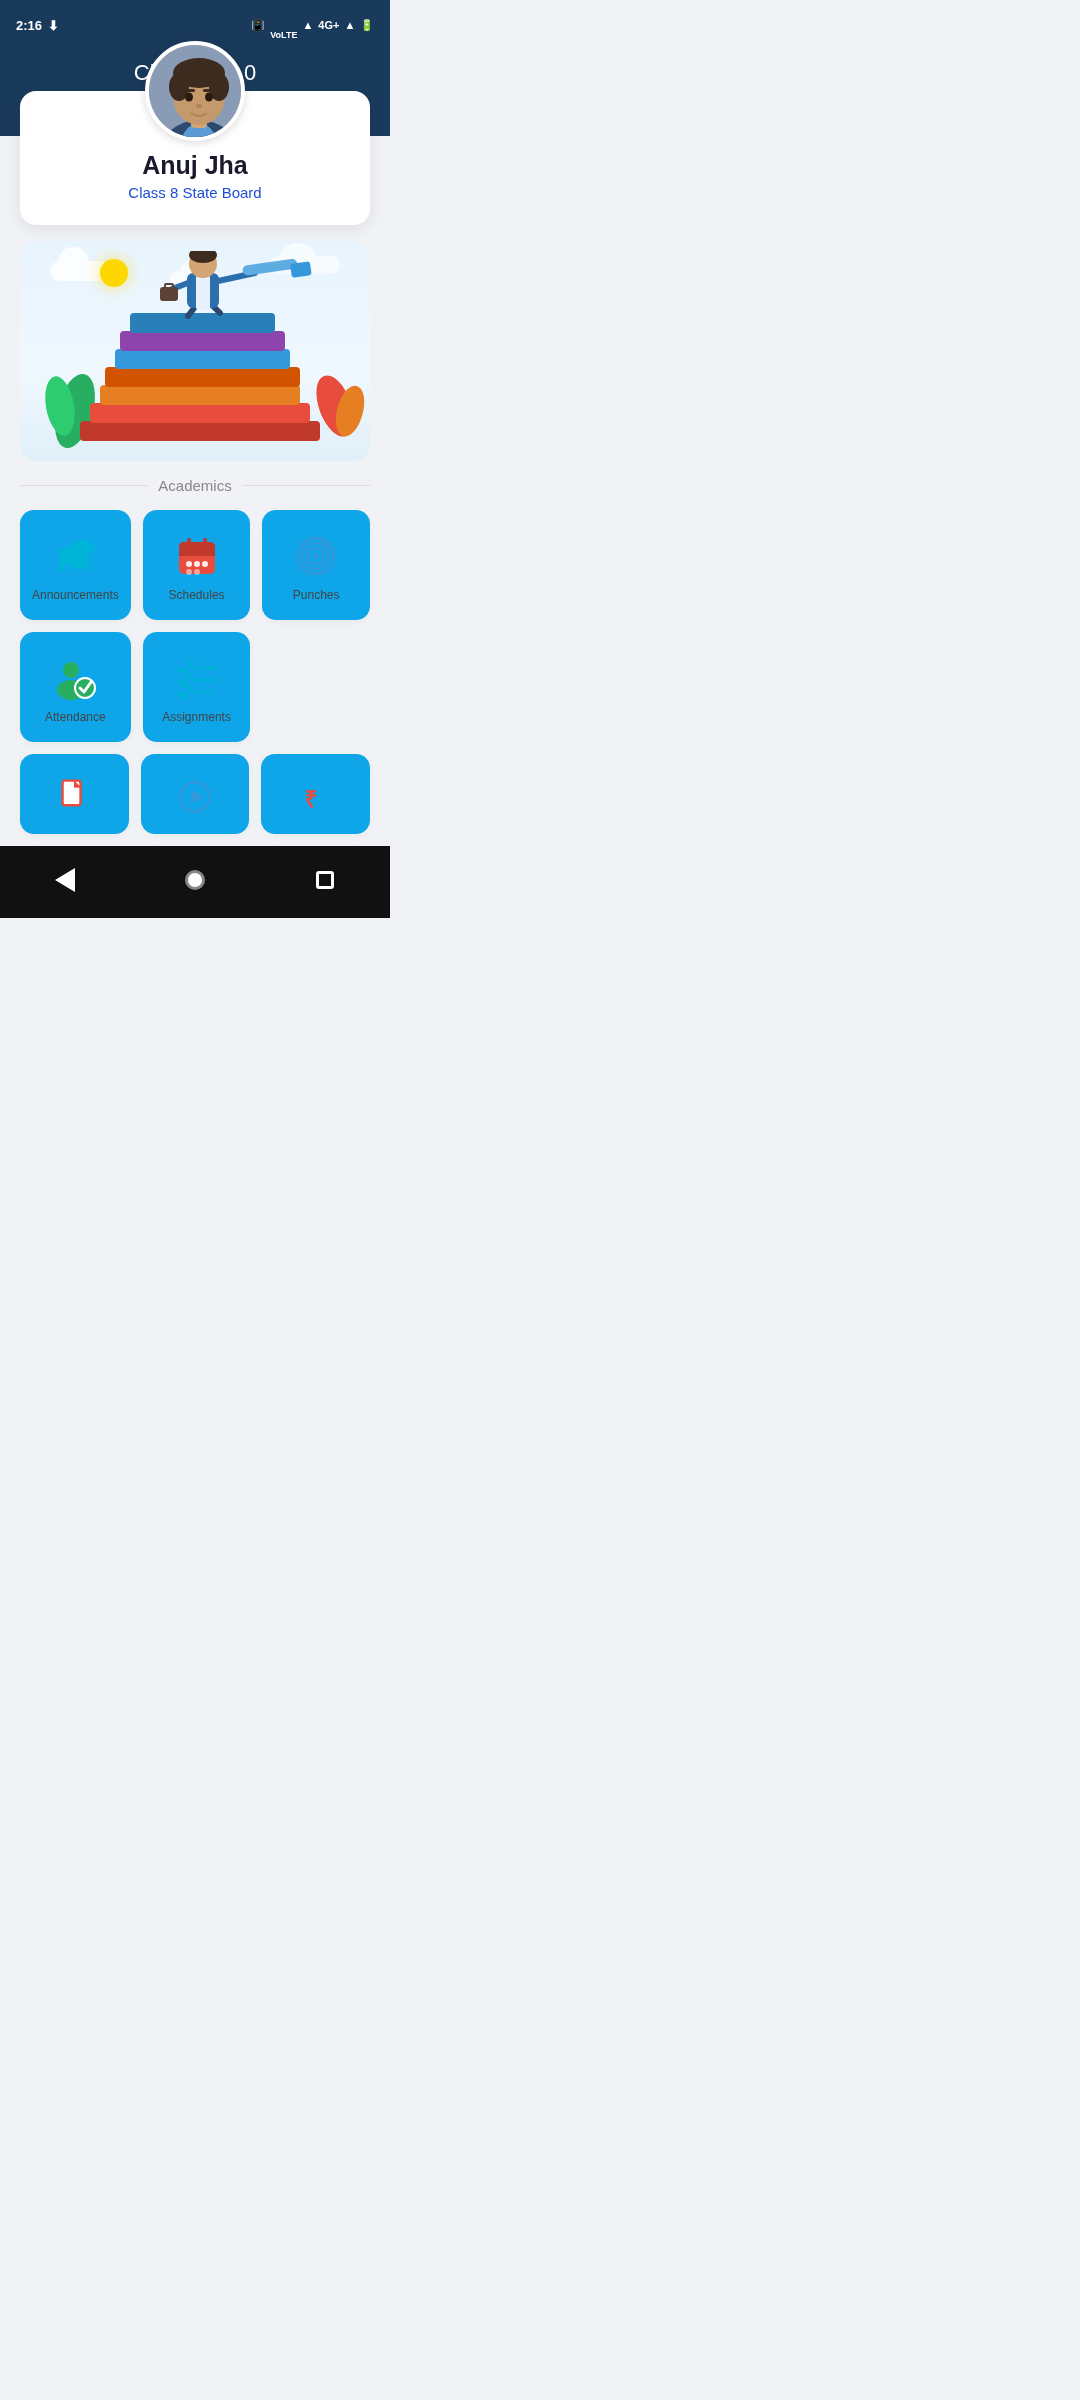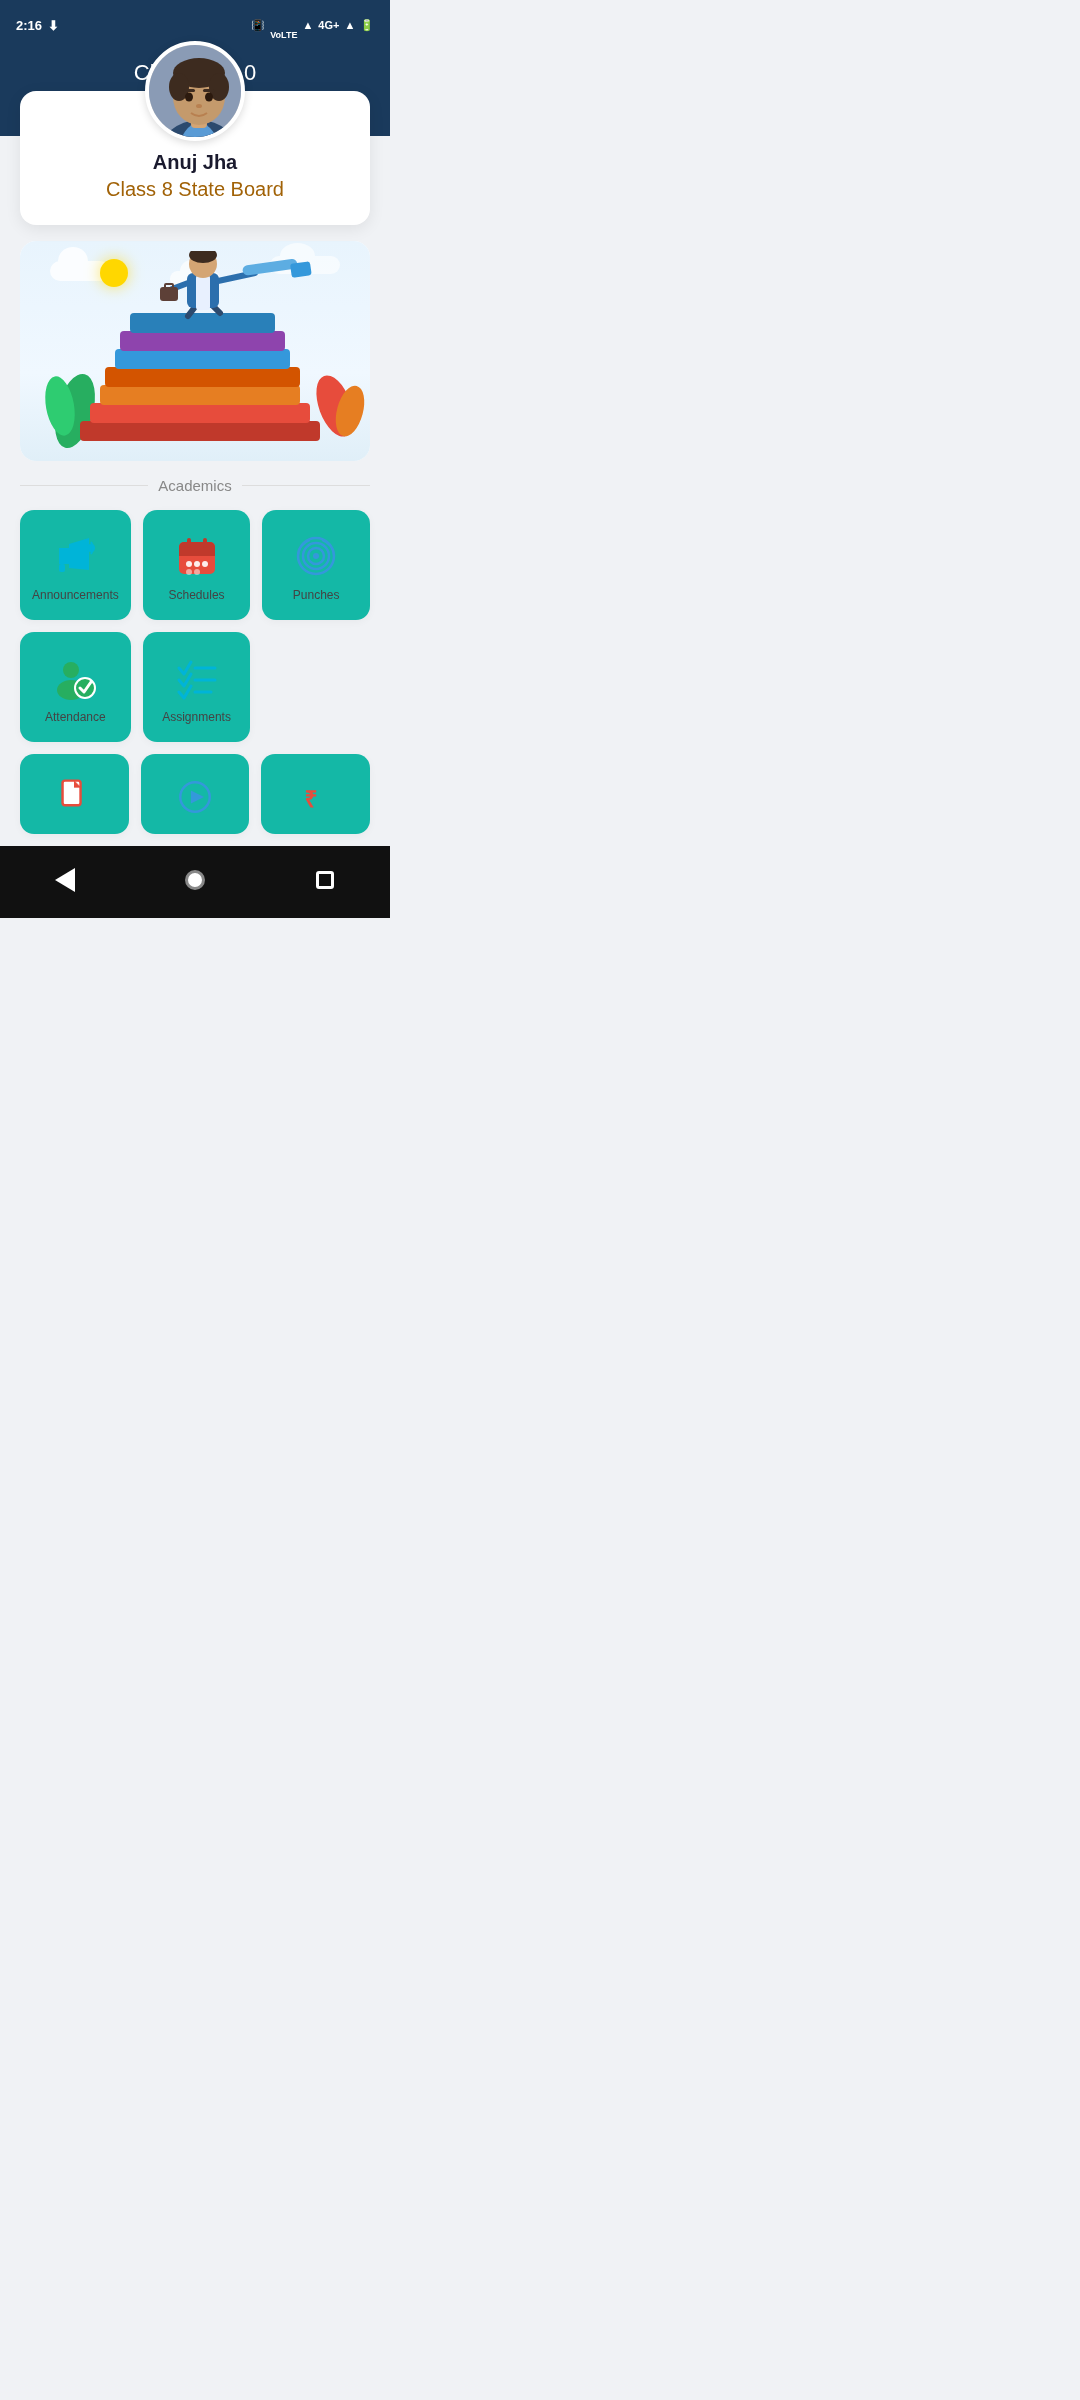--- a/index.html
+++ b/index.html
@@ -65,28 +65,28 @@
       width: 100px;
       height: 100px;
       border-radius: 50%;
       overflow: hidden;
       border: 4px solid white;
       background: #ccc;
       box-shadow: 0 2px 8px rgba(0,0,0,0.15);
     }
 
     .profile-name {
-      font-size: 20px;
+      font-size: 25px;
       font-weight: 700;
       color: #1a1a2e;
       margin-bottom: 4px;
     }
     .profile-class {
-      font-size: 20px;
-      color: #a16207;
+      font-size: 15px;
+      color: #1d4ed8;
     }
 
     
     .banner-section {
       margin: 16px 20px;
       background: white;
       border-radius: 16px;
       overflow: hidden;
       height: 220px;
       display: flex;
@@ -147,21 +147,21 @@
 
     
     .grid-2x3 {
       display: grid;
       grid-template-columns: 1fr 1fr 1fr;
       gap: 12px;
       margin-bottom: 12px;
     }
 
     .grid-card {
-      background: #14b8a6;
+      background: #0ea5e9;
       border-radius: 14px;
       padding: 24px 12px 18px 12px;
       display: flex;
       flex-direction: column;
       align-items: center;
       gap: 10px;
       box-shadow: 0 2px 8px rgba(0,0,0,0.04);
       cursor: pointer;
       transition: transform 0.1s;
     }

